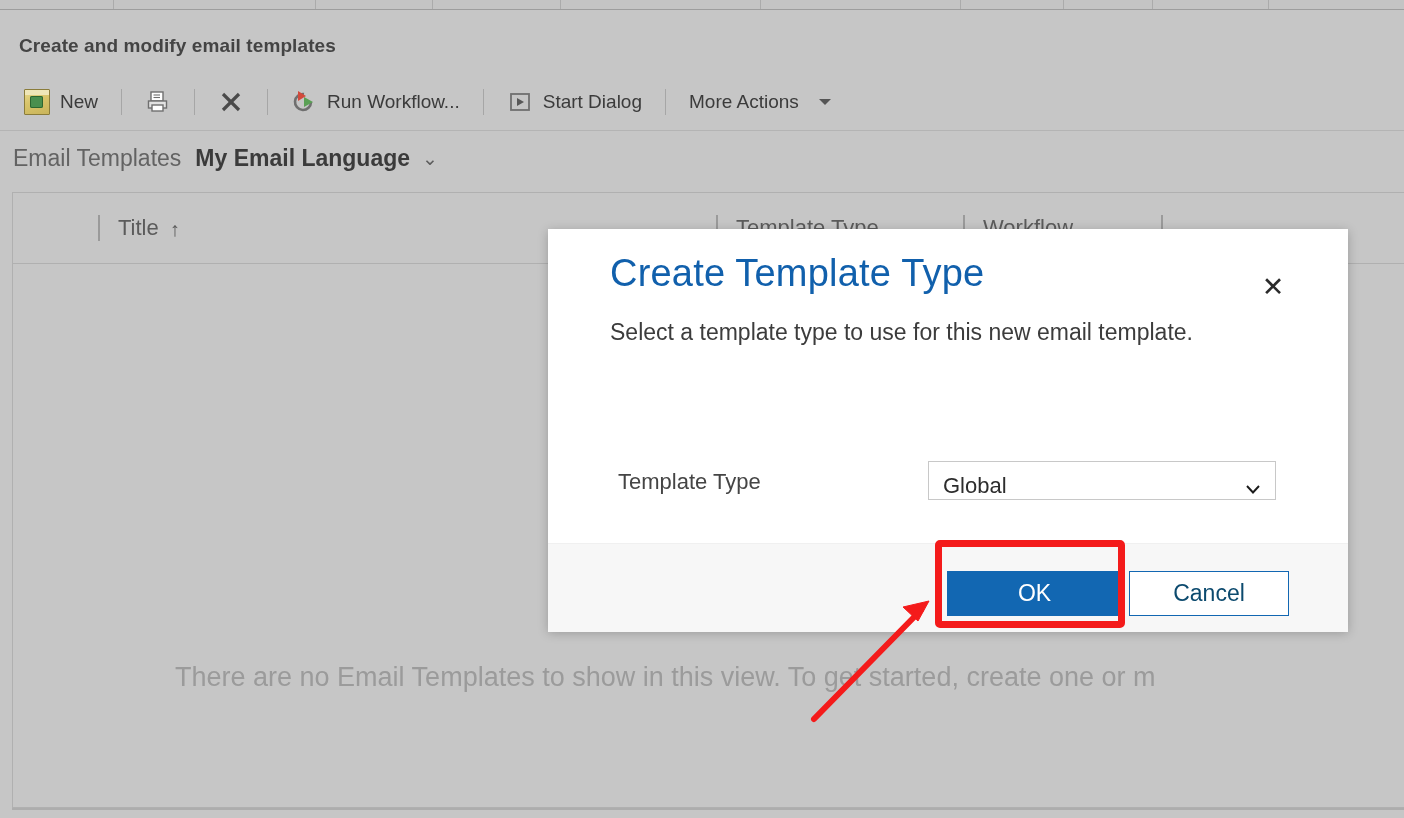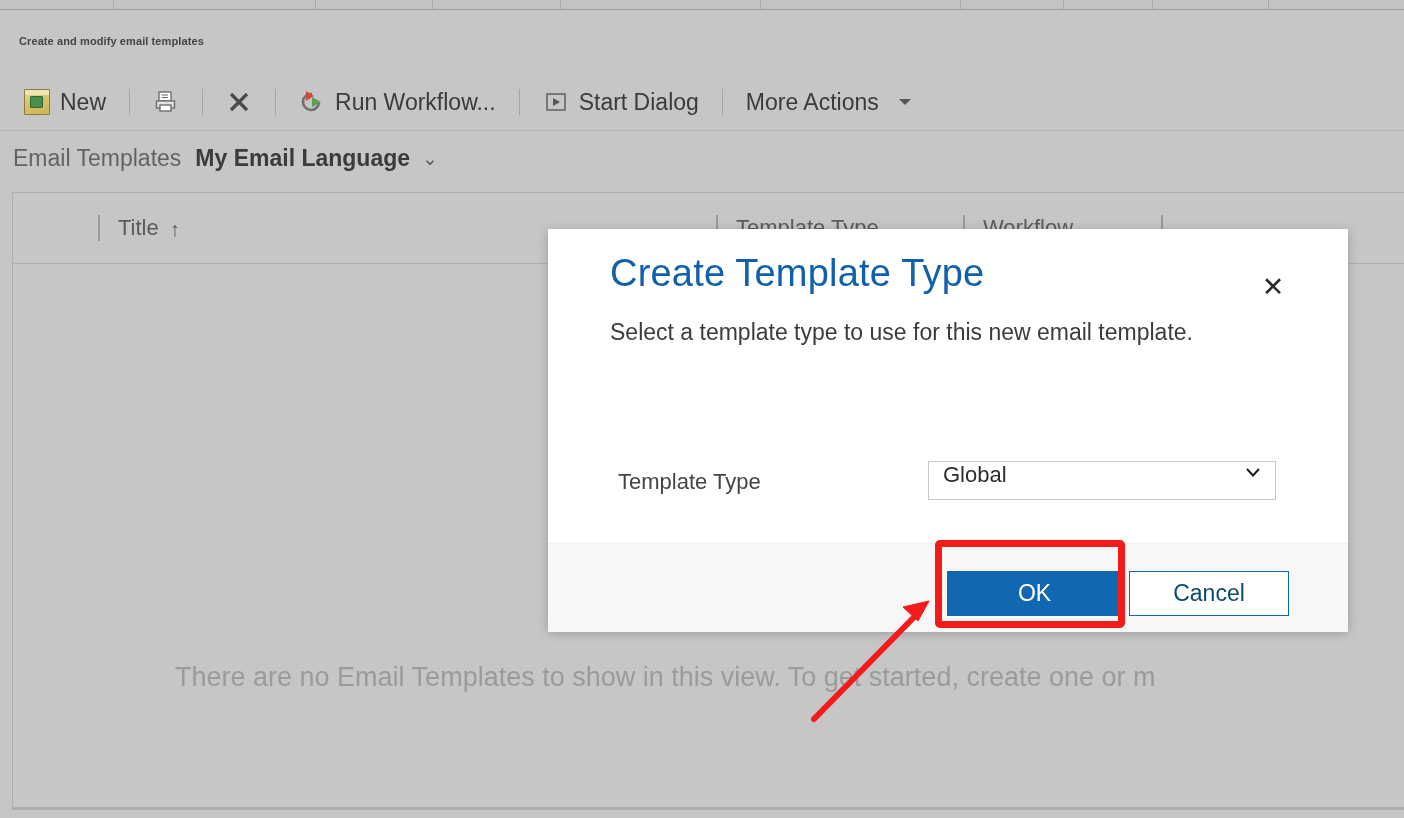--- a/index.html
+++ b/index.html
@@ -35,21 +35,21 @@
   #page-header {
     position: absolute;
     left: 0; top: 11px;
     width: 1404px;
     height: 120px;
     background: #c6c6c6;
   }
   #page-title {
     position: absolute;
     left: 19px; top: 24px;
-    font-size: 11px;
+    font-size: 19px;
     font-weight: bold;
     color: #444444;
     letter-spacing: 0.1px;
   }
 
   
   #command-bar {
     position: absolute;
     left: 0; top: 74px;
     width: 1404px;
@@ -59,21 +59,21 @@
     padding-left: 18px;
     box-sizing: border-box;
     border-bottom: 1px solid #b4b4b4;
   }
   .cmd-btn {
     display: flex;
     align-items: center;
     gap: 10px;
     padding: 2px 6px;
     color: #3b3b3b;
-    font-size: 23px;
+    font-size: 19px;
     white-space: nowrap;
     cursor: default;
   }
   .cmd-sep {
     width: 1px;
     height: 26px;
     background: #a6a6a6;
     margin: 0 17px;
     flex: 0 0 auto;
   }
@@ -290,21 +290,21 @@
   #template-type-select {
     position: absolute;
     left: 380px;
     top: 0;
     width: 348px;
     height: 39px;
     border: 1px solid #c8c8c8;
     background: #ffffff;
     box-sizing: border-box;
     display: flex;
-    align-items: flex-start;
+    align-items: flex-end;
     padding: 0 12px 0 14px;
     cursor: pointer;
   }
   #select-value {
     font-size: 22px;
     color: #2d2d2d;
     flex: 1 1 auto;
   }
   #select-chevron {
     width: 20px;

